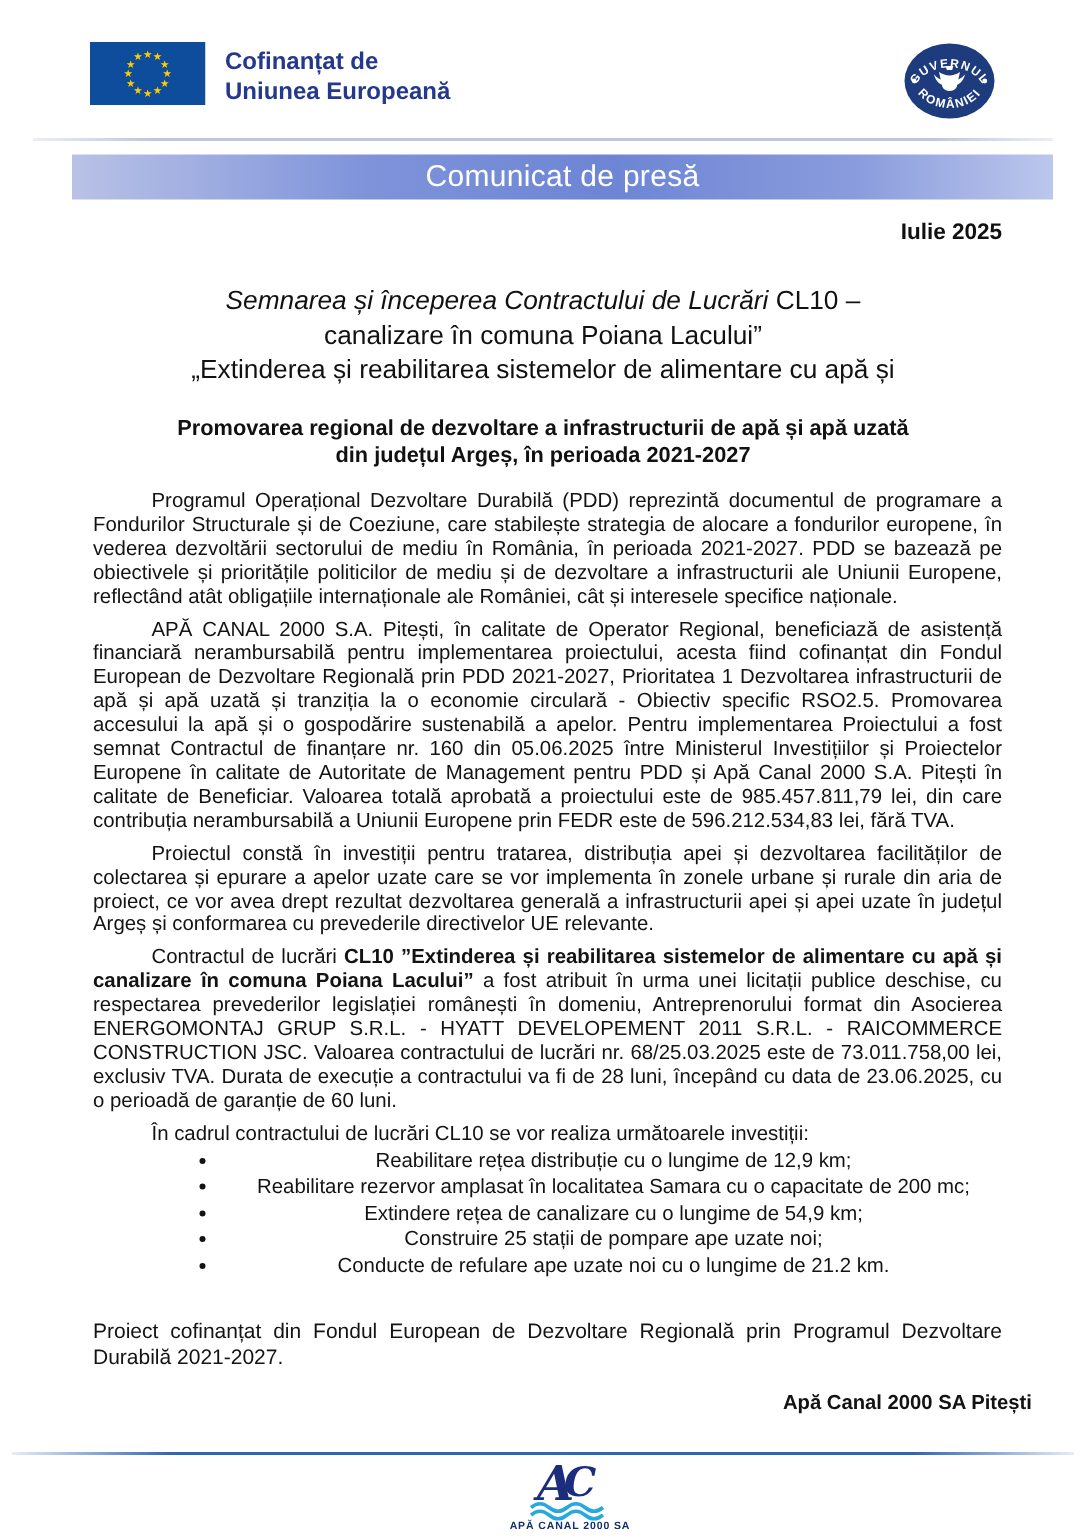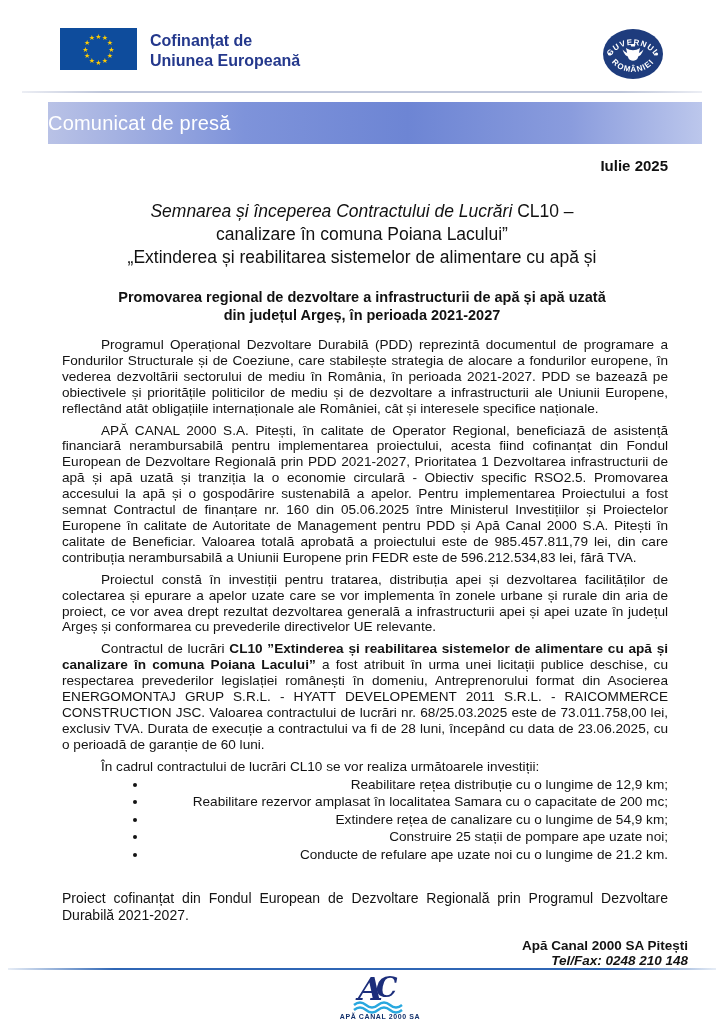--- a/index.html
+++ b/index.html
@@ -8,35 +8,35 @@
     font-family:"Liberation Sans", sans-serif;color:#131313;
   }
   
   .header{display:flex;justify-content:space-between;align-items:flex-start;padding:28px 60px 0 60px;}
   .eu-block{display:flex;align-items:center;gap:13px;}
   .eu-flag{flex:0 0 auto;}
   .eu-text{font-weight:bold;color:#24388c;font-size:16px;line-height:20px;}
   .top-rule{height:2px;margin:7px 22px 0 22px;background:linear-gradient(90deg,#eceef4,#bfc6da 12%,#bfc6da 88%,#eceef4);}
   
   .banner{
-    margin:9px 22px 0 48px;height:42px;display:flex;align-items:center;justify-content:flex-start;
+    margin:9px 22px 0 48px;height:30px;display:flex;align-items:center;justify-content:center;
     background:linear-gradient(90deg,#b9c2e6 0%,#7e93da 30%,#6d85d4 55%,#8a9cdd 80%,#bcc7ec 100%);
     color:#ffffff;font-size:20px;letter-spacing:.2px;
   }
   .date-row{margin-top:13px;padding-right:56px;text-align:right;font-weight:bold;font-size:15px;color:#111;padding-left:44px;}
   
   .doc-title{margin-top:26px;padding:0 58px;text-align:center;font-weight:normal;font-size:17.5px;line-height:23px;color:#111;}
   .doc-title .it{font-style:italic;}
   .doc-subtitle{margin-top:19px;text-align:center;font-weight:bold;font-size:14.5px;line-height:18px;color:#111;}
   
   .body{padding:13px 56px 0 62px;font-size:13.6px;line-height:15.9px;text-align:justify;}
   .body p{margin:0 0 6px 0;text-indent:39px;}
   .body p.no-gap{margin-bottom:2px;}
   .body b{font-weight:bold;}
-  ul.invest{margin:1px 0 10px 86px;padding:0;text-align:right;}
+  ul.invest{margin:1px 0 10px 86px;padding:0;text-align:center;}
   ul.invest li{margin:0 0 1px 0;padding-left:2px;line-height:16.6px;}
   .cofinance{margin-top:26px;padding:0 56px 0 62px;font-weight:normal;font-size:14px;line-height:17.5px;text-align:justify;}
   .signoff{margin-top:13px;padding-right:36px;text-align:right;font-size:13.5px;line-height:15.5px;font-weight:bold;}
   .signoff .tel{font-style:italic;}
   
   .bottom-rule{position:absolute;left:8px;right:8px;top:968px;height:2px;
     background:linear-gradient(90deg,#e7edf6 0%,#2f66b5 15%,#2f66b5 85%,#e7edf6 100%);}
   .ac-logo{position:absolute;top:971px;left:50%;transform:translateX(-50%) translateX(18px);}
 </style>
 </head>
@@ -124,21 +124,20 @@
       <li>Extindere rețea de canalizare cu o lungime de 54,9 km;</li>
       <li>Construire 25 stații de pompare ape uzate noi;</li>
       <li>Conducte de refulare ape uzate noi cu o lungime de 21.2 km.</li>
     </ul>
   </div>
 
   <div class="cofinance">Proiect cofinanțat din Fondul European de Dezvoltare Regională prin Programul Dezvoltare Durabilă 2021-2027.</div>
 
   <div class="signoff">
     <div>Apă Canal 2000 SA Pitești</div>
-    <div class="tel">Tel/Fax: 0248 210 148</div>
   </div>
 
   <div class="bottom-rule"></div>
 
   <div class="ac-logo">
     <svg width="120" height="50" viewBox="0 0 120 50">
       <text x="38" y="29" font-family="DejaVu Serif, serif" font-style="italic" font-weight="bold" font-size="32" fill="#1c2e7b">A</text>
       <text x="56" y="26" font-family="DejaVu Serif, serif" font-style="italic" font-weight="bold" font-size="27" fill="#1c2e7b">C</text>
       <path d="M34 34 q6 -5 12 0 t12 0 t12 0 t12 0" stroke="#29a8df" stroke-width="2.4" fill="none"></path>
       <path d="M34 39 q6 -5 12 0 t12 0 t12 0 t12 0" stroke="#29a8df" stroke-width="2.4" fill="none"></path>

